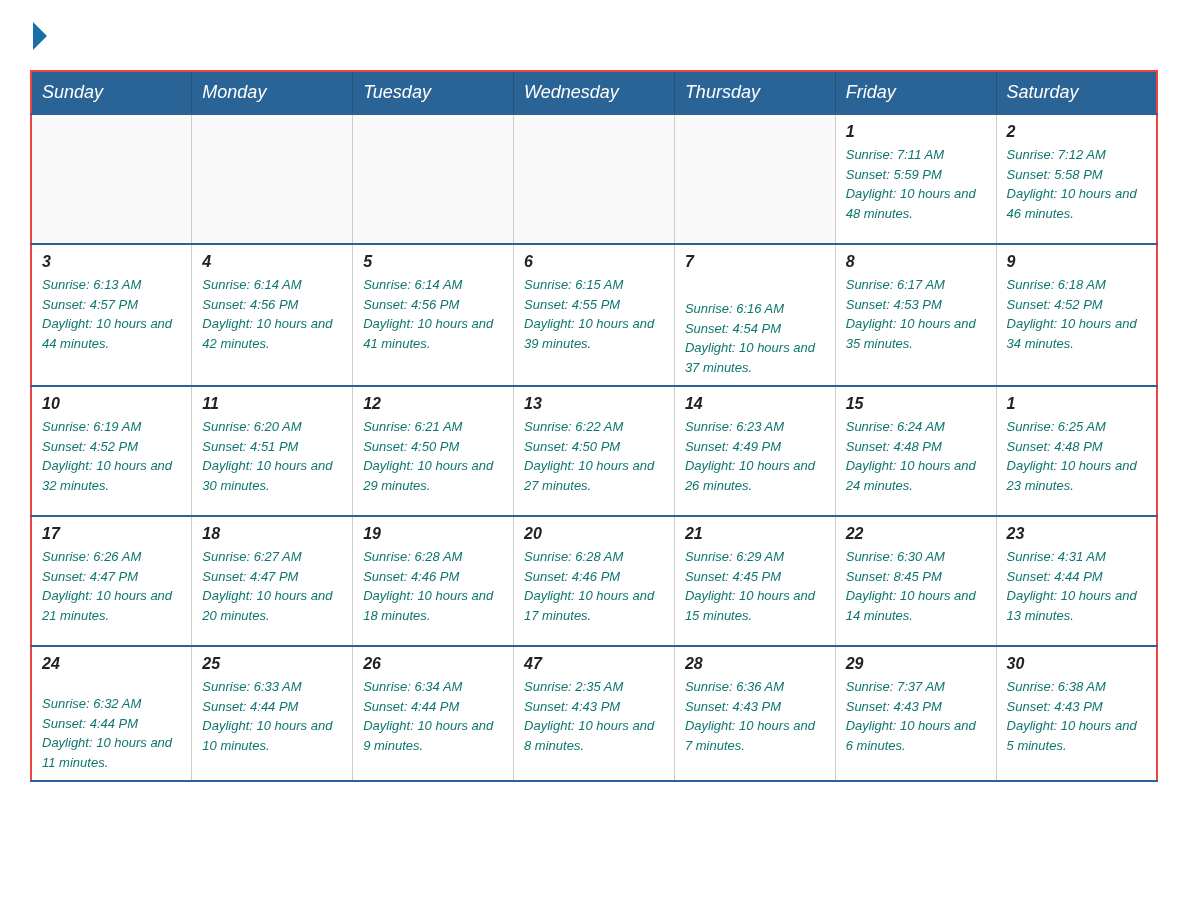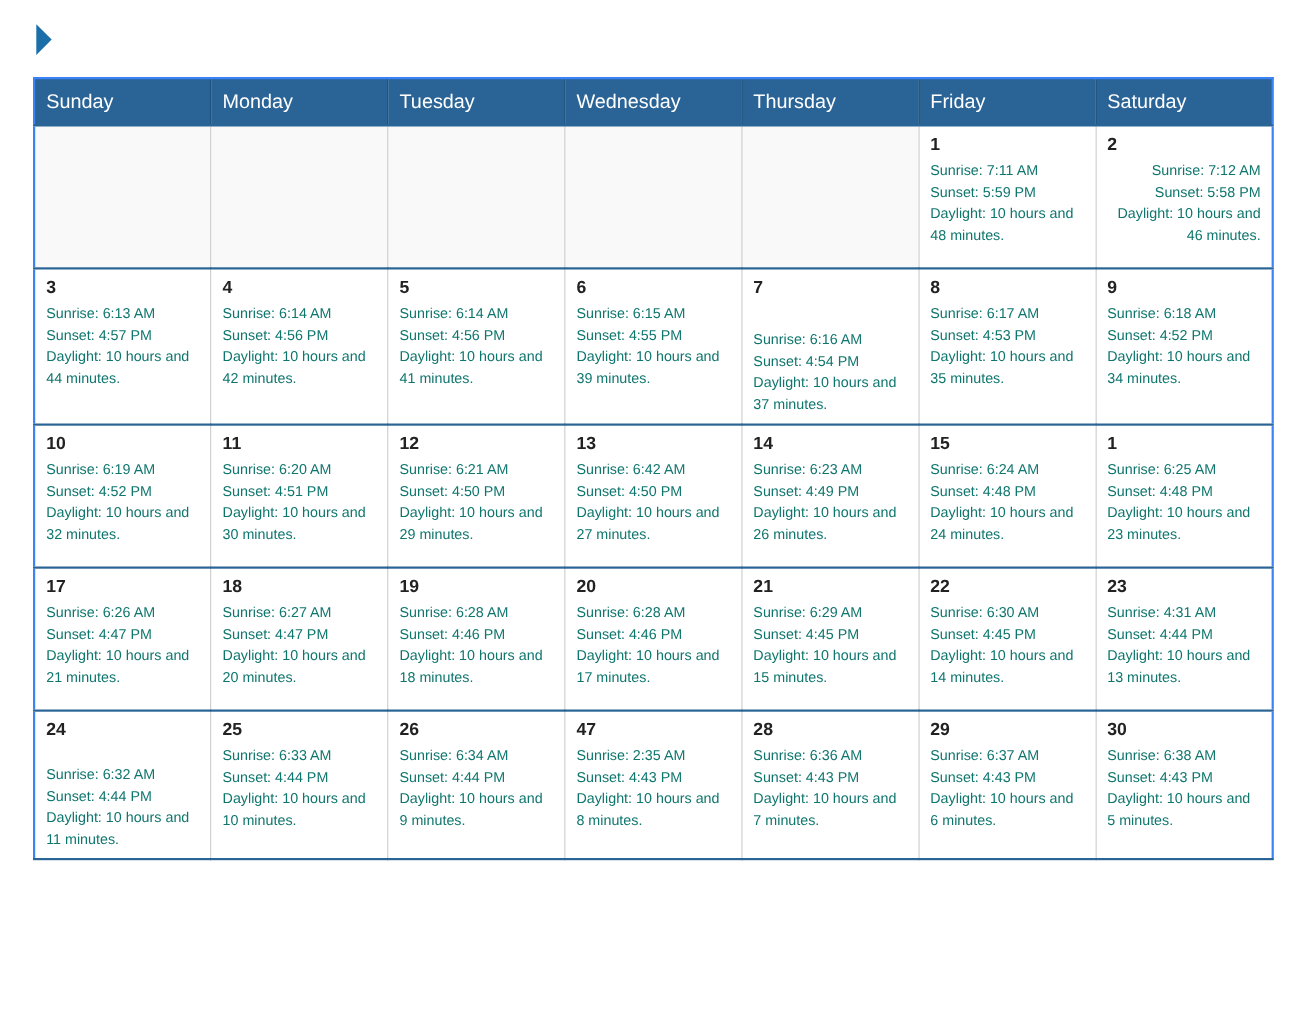--- a/index.html
+++ b/index.html
@@ -56,21 +56,22 @@
       line-height: 1.1;
     }
     .location {
       font-size: 22px;
       color: #444;
       margin-top: 4px;
     }
     .calendar {
       width: 100%;
       border-collapse: collapse;
-      border: 2px solid #3b82f6;
+      border: 2px solid #ef4444;
+      font-style: italic;
     }
     .calendar th {
       background-color: #2a6496;
       color: #fff;
       font-size: 18px;
       font-weight: normal;
       padding: 10px 10px;
       text-align: left;
       border: 1px solid #1e5278;
     }
@@ -140,21 +141,21 @@
         <td class="empty-cell"></td>
         <td class="empty-cell"></td>
         <td>
           <span class="day-number">1</span>
           <div class="day-info" style="white-space: pre-line;">Sunrise: 7:11 AM
 Sunset: 5:59 PM
 Daylight: 10 hours and 48 minutes.</div>
         </td>
         <td>
           <span class="day-number">2</span>
-          <div class="day-info" style="white-space: pre-line; text-align: right;">Sunrise: 7:12 AM
+          <div class="day-info" style="white-space: pre-line;">Sunrise: 7:12 AM
 Sunset: 5:58 PM
 Daylight: 10 hours and 46 minutes.</div>
         </td>
       </tr>
       <tr>
         <td>
           <span class="day-number">3</span>
           <div class="day-info" style="white-space: pre-line;">Sunrise: 6:13 AM
 Sunset: 4:57 PM
 Daylight: 10 hours and 44 minutes.</div>
@@ -210,21 +211,21 @@
 Daylight: 10 hours and 30 minutes.</div>
         </td>
         <td>
           <span class="day-number">12</span>
           <div class="day-info" style="white-space: pre-line;">Sunrise: 6:21 AM
 Sunset: 4:50 PM
 Daylight: 10 hours and 29 minutes.</div>
         </td>
         <td>
           <span class="day-number">13</span>
-          <div class="day-info" style="white-space: pre-line;">Sunrise: 6:42 AM
+          <div class="day-info" style="white-space: pre-line;">Sunrise: 6:22 AM
 Sunset: 4:50 PM
 Daylight: 10 hours and 27 minutes.</div>
         </td>
         <td>
           <span class="day-number">14</span>
           <div class="day-info" style="white-space: pre-line;">Sunrise: 6:23 AM
 Sunset: 4:49 PM
 Daylight: 10 hours and 26 minutes.</div>
         </td>
         <td>
@@ -267,21 +268,21 @@
         </td>
         <td>
           <span class="day-number">21</span>
           <div class="day-info" style="white-space: pre-line;">Sunrise: 6:29 AM
 Sunset: 4:45 PM
 Daylight: 10 hours and 15 minutes.</div>
         </td>
         <td>
           <span class="day-number">22</span>
           <div class="day-info" style="white-space: pre-line;">Sunrise: 6:30 AM
-Sunset: 4:45 PM
+Sunset: 8:45 PM
 Daylight: 10 hours and 14 minutes.</div>
         </td>
         <td>
           <span class="day-number">23</span>
           <div class="day-info" style="white-space: pre-line;">Sunrise: 4:31 AM
 Sunset: 4:44 PM
 Daylight: 10 hours and 13 minutes.</div>
         </td>
       </tr>
       <tr>
@@ -310,21 +311,21 @@
 Daylight: 10 hours and 8 minutes.</div>
         </td>
         <td>
           <span class="day-number">28</span>
           <div class="day-info" style="white-space: pre-line;">Sunrise: 6:36 AM
 Sunset: 4:43 PM
 Daylight: 10 hours and 7 minutes.</div>
         </td>
         <td>
           <span class="day-number">29</span>
-          <div class="day-info" style="white-space: pre-line;">Sunrise: 6:37 AM
+          <div class="day-info" style="white-space: pre-line;">Sunrise: 7:37 AM
 Sunset: 4:43 PM
 Daylight: 10 hours and 6 minutes.</div>
         </td>
         <td>
           <span class="day-number">30</span>
           <div class="day-info" style="white-space: pre-line;">Sunrise: 6:38 AM
 Sunset: 4:43 PM
 Daylight: 10 hours and 5 minutes.</div>
         </td>
       </tr>

